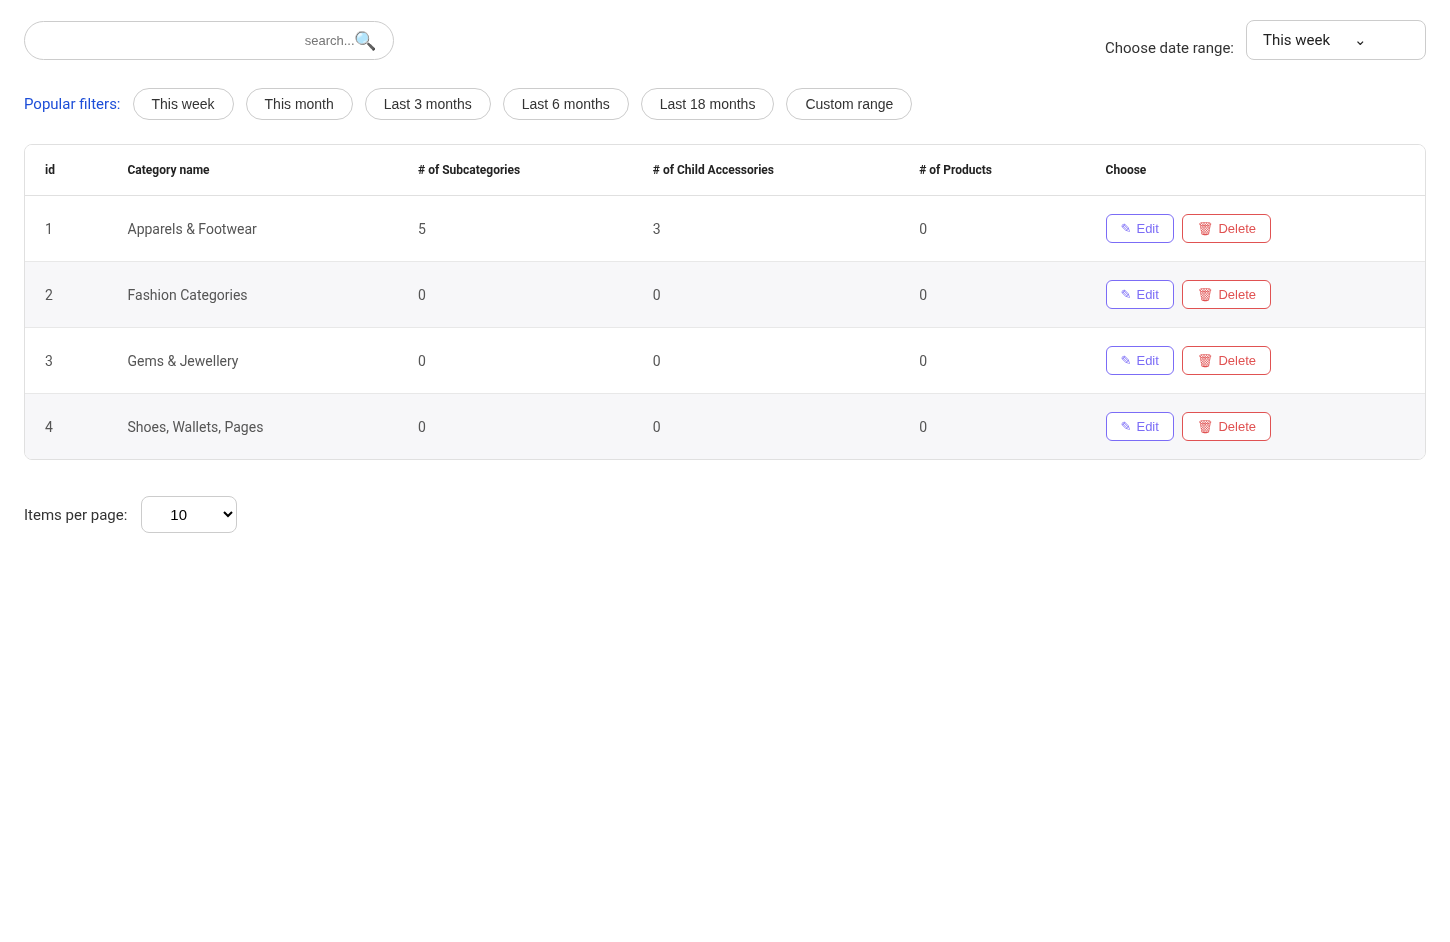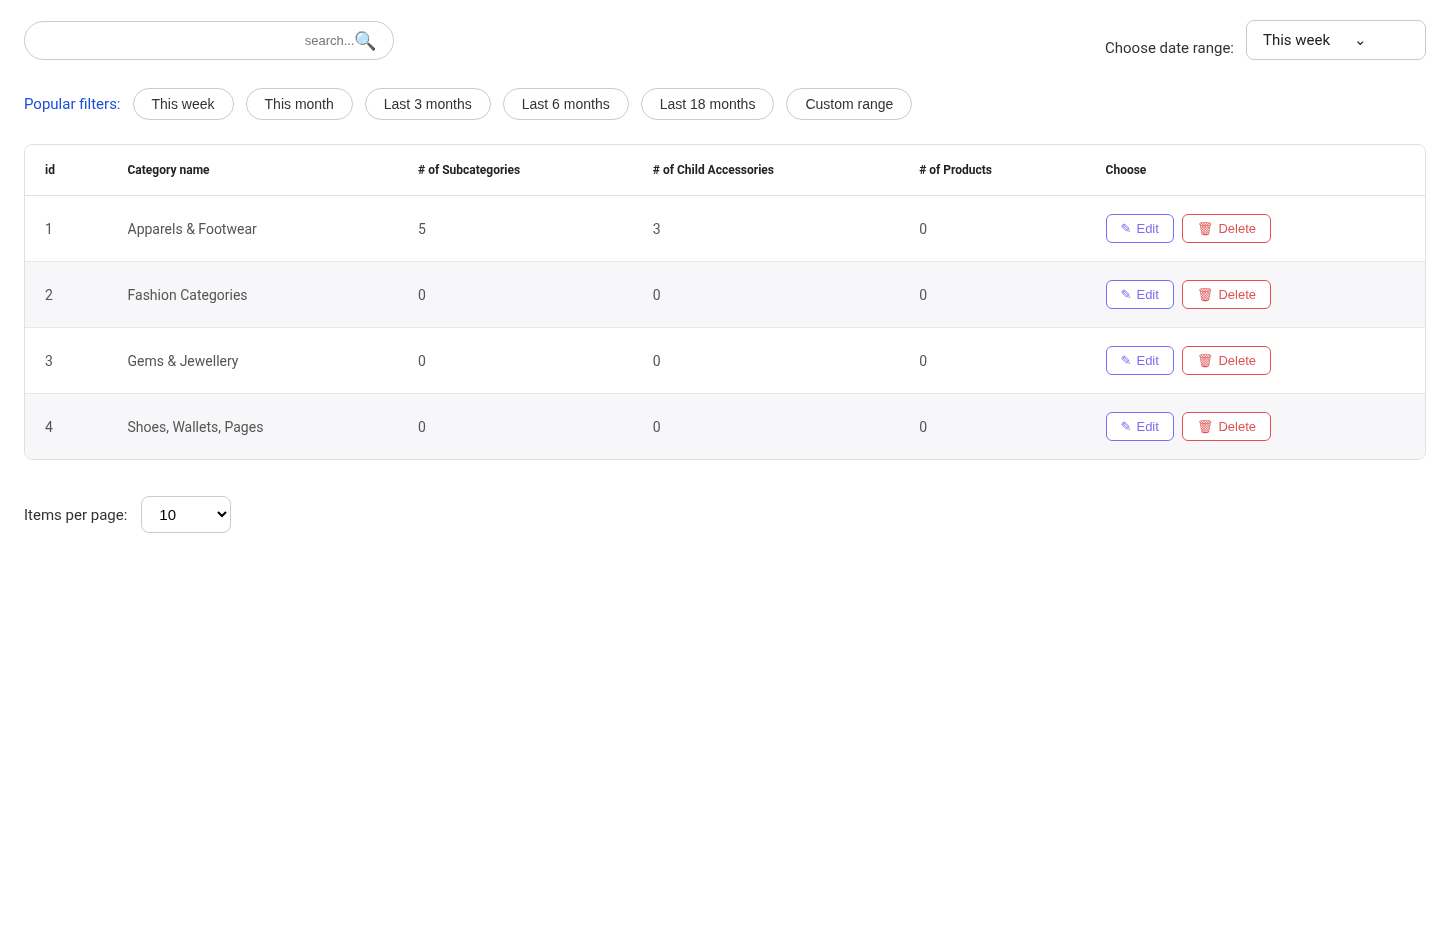--- a/index.html
+++ b/index.html
@@ -176,21 +176,21 @@
     .items-per-page {
       display: flex;
       align-items: center;
       gap: 14px;
       font-size: 15px;
       color: #333;
     }
     .per-page-select {
       border: 1px solid #ccc;
       border-radius: 8px;
-      padding: 8px 13px;
+      padding: 8px 24px;
       font-size: 15px;
       background: #fff;
       cursor: pointer;
       min-width: 90px;
     }
     .pagination {
       display: flex;
       align-items: center;
       gap: 10px;
       font-size: 15px;

